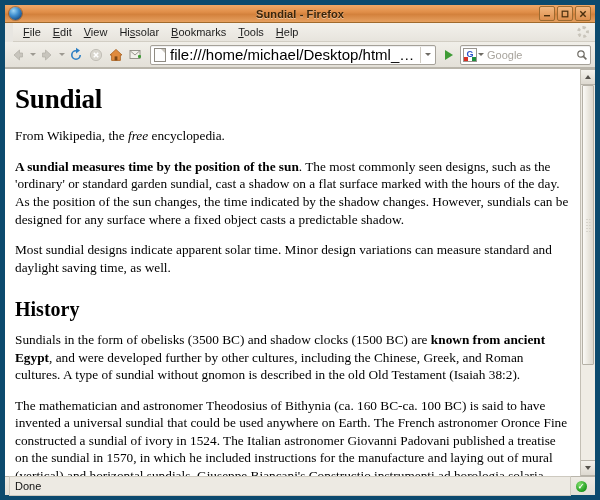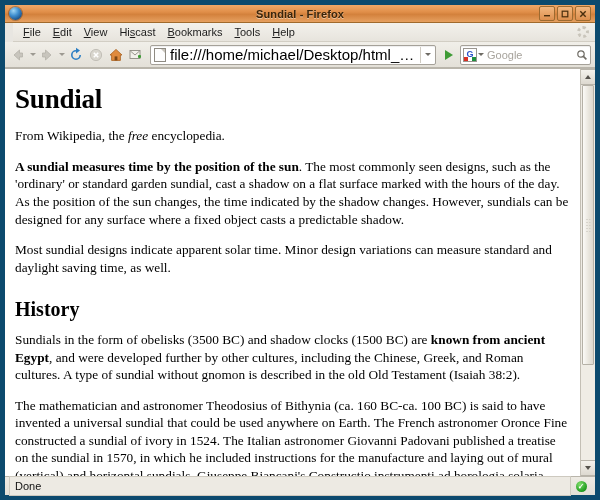--- a/index.html
+++ b/index.html
@@ -430,21 +430,21 @@
             <path d="M1.3 1.3 L6.7 6.7 M6.7 1.3 L1.3 6.7" stroke="#4a2e0d" stroke-width="1.4"></path>
           </svg>
       </div>
     </div>
   </div>
 
   <div class="menubar">
     <div class="menu-item"><span class="ak">F</span><span>i</span><span>le</span></div>
     <div class="menu-item"><span class="ak">E</span><span>d</span><span>it</span></div>
     <div class="menu-item"><span class="ak">V</span><span>i</span><span>ew</span></div>
-    <div class="menu-item"><span>Hi</span><span class="ak">s</span><span>cast</span></div>
+    <div class="menu-item"><span>Hi</span><span class="ak">s</span><span>solar</span></div>
     <div class="menu-item"><span class="ak">B</span><span>o</span><span>okmarks</span></div>
     <div class="menu-item"><span class="ak">T</span><span>o</span><span>ols</span></div>
     <div class="menu-item"><span class="ak">H</span><span>e</span><span>lp</span></div>
     <div class="throbber"></div>
   </div>
 
   <div class="navbar">
     <div class="navicon">
       <svg width="16" height="16" viewBox="0 0 16 16">
         <path d="M9.5 3 L4 8 L9.5 13 L9.5 10 L12.5 10 L12.5 6 L9.5 6 Z" fill="#c8c5bd" stroke="#b0ada5" stroke-width="0.7" stroke-linejoin="round"></path>

